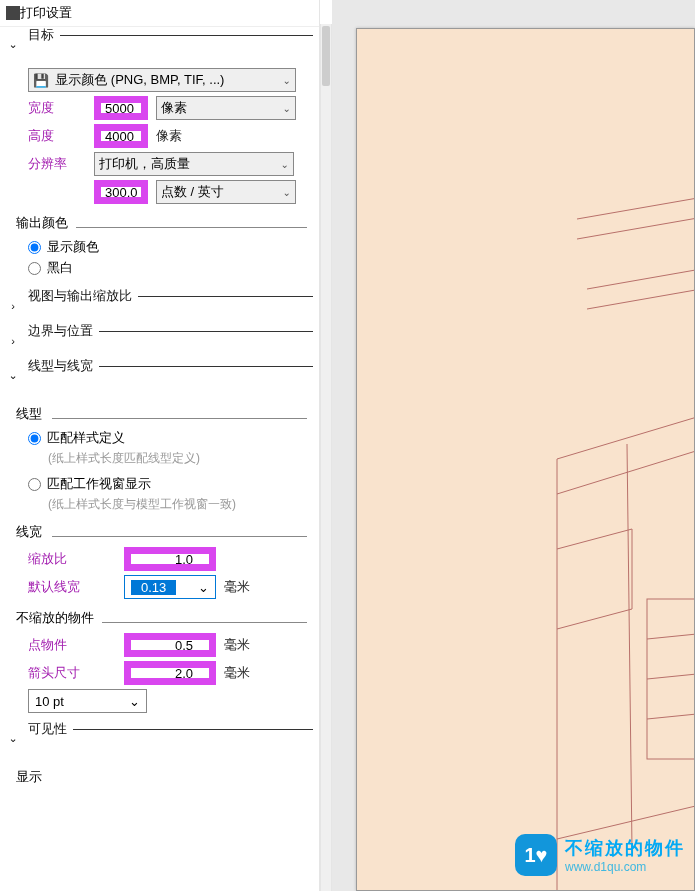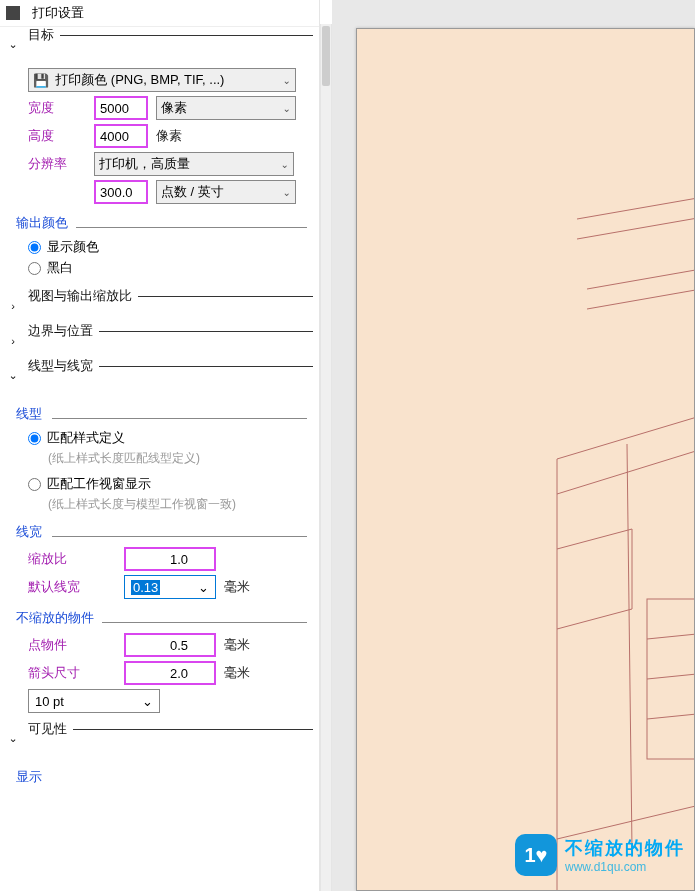--- a/index.html
+++ b/index.html
@@ -1,70 +1,70 @@
 <!DOCTYPE html>
 <html><head>
   <meta charset="utf-8">
   <style>
     * { margin: 0; padding: 0; box-sizing: border-box; font-family: "Microsoft YaHei", sans-serif; font-size: 13px; }
     body { width: 695px; height: 891px; background: #fff; display: flex; overflow: hidden; position: relative; }
     .panel { width: 320px; height: 100%; overflow: hidden; border-right: 1px solid #e5e5e5; }
-    .titlebar { display:flex; align-items:center; padding: 4px 6px; gap:12px; border-bottom:1px solid #eee;}
+    .titlebar { display:flex; align-items:center; padding: 4px 6px; gap:0; border-bottom:1px solid #eee;}
     .titlebar-icon { width:14px; height:14px; background:#444; display:inline-block; }
     .scroll-track { width: 12px; background:#f0f0f0; border-left:1px solid #e5e5e5; border-right:1px solid #e5e5e5; height: calc(100% - 24px); position:absolute; left:320px; top:24px;}
     .scroll-thumb { width:8px; margin:2px auto; background:#cdcdcd; height:60px; border-radius:2px;}
     .preview { flex:1; background:#e8e8e8; display:flex; padding:28px 0 0 24px; position:relative; margin-left:12px;}
     .page { width: 100%; height:100%; background:#f9e3cd; border:1px solid #999; box-shadow: 0 0 3px rgba(0,0,0,0.2); position:relative; overflow:hidden;}
     .page svg { position:absolute; top:0; left:0; width:800px; height:900px;}
     .page svg line, .page svg polyline, .page svg rect { stroke:#b8706a; stroke-width:1; fill:none;}
     .section-header { display:flex; align-items:center; padding: 8px 6px; cursor:pointer; color:#111; }
     .section-header .arrow { width:14px; display:inline-block; text-align:center; font-size:11px;}
     .section-title { border-top:1px solid #333; flex:1; margin-left:8px; padding-top:0; position:relative;}
     .section-title span { background:#fff; position:relative; top:-10px; padding-right:6px;}
     .section-body { padding: 2px 12px 8px 28px; }
     .row { display:flex; align-items:center; margin: 4px 0; gap: 8px;}
     .lbl { width:58px; color:#a21caf;}
-    input[type=text] { width: 54px; height:24px; border:2px solid #d946ef; padding:2px 4px; text-align:left;}
+    input[type=text] { width: 54px; height:24px; border:7px solid #d946ef; padding:2px 4px; text-align:left;}
     input.wide { width:92px;padding-left:44px; }
     select, .combo { height:24px; border:1px solid #888; background:#efefef; padding:2px 4px;}
     .combo { width:140px; display:flex; align-items:center; justify-content:space-between;}
     .combo.full { width: 268px; display:flex; align-items:center;}
     .combo .chev { font-size:10px; color:#555;}
-    .subheader { margin:10px 0 4px 0; color:#1d4ed8;}
+    .subheader { margin:10px 0 4px 0; color:#000000;}
     .subline { border-top:1px solid #888; margin-left:46px; margin-top:-9px; margin-bottom:10px;}
     .radio-row { display:flex; align-items:center; margin:3px 0;}
     .radio-row input { margin-right:6px; }
     .hint { color:#999; font-size:12px; margin-left:20px; margin-bottom:8px;}
     .unit { color:#222;}
     .watermark { position:absolute; bottom:15px; right:10px; display:flex; align-items:center; gap:8px;}
     .wm-logo { width:42px; height:42px; background:#1296db; border-radius:10px; display:flex; align-items:center; justify-content:center; color:#fff; font-weight:bold; font-size:20px;}
     .wm-text { text-align:left;}
     .wm-text .cn { color:#03a9f4; font-size:18px; font-weight:bold; letter-spacing:2px;}
     .wm-text .url { color:#40b8e0; font-size:12px;}
-    .ptcombo { width:132px; height:24px; border:1px solid #888; display:flex; align-items:center; justify-content:space-between; padding:2px 6px; background:#fff;}
+    .ptcombo { width:119px; height:24px; border:1px solid #888; display:flex; align-items:center; justify-content:space-between; padding:2px 6px; background:#fff;}
   </style>
 </head>
 <body>
 
 <div class="panel">
   <div class="titlebar">
     <span class="titlebar-icon"></span>
     <span>打印设置</span>
   </div>
 
   <div class="section-header">
     <span class="arrow">⌄</span>
     <div class="section-title"><span>目标</span></div>
   </div>
   <div class="section-body">
     <div class="row">
       <div class="combo full">
         <span style="display:flex;align-items:center;gap:6px;">
           <span>💾</span>
-          <span>打印颜色 (PNG, BMP, TIF, ...)</span>
+          <span>显示颜色 (PNG, BMP, TIF, ...)</span>
         </span>
         <span class="chev">⌄</span>
       </div>
     </div>
     <div class="row">
       <span class="lbl">宽度</span>
       <input type="text" value="5000" style="">
       <div class="combo">
         <span>像素</span>
         <span class="chev">⌄</span>
@@ -133,21 +133,21 @@
 
     <div class="subheader" style="margin-left:-12px;">线宽</div>
     <div class="subline" style="margin-left:24px;"></div>
     <div class="row">
       <span class="lbl" style="width:88px;">缩放比</span>
       <input type="text" class="wide" value="1.0" style="">
     </div>
     <div class="row">
       <span class="lbl" style="width:88px;">默认线宽</span>
       <div class="ptcombo" style="width:92px; border-color:#0078d7;">
-        <span style="background:#0078d7;color:#fff;padding:0 2px;">0.13</span>
+        <span style="background:#0078d7;color:#fff;padding:0 10px;">0.13</span>
         <span class="chev">⌄</span>
       </div>
       <span class="unit">毫米</span>
     </div>
 
     <div class="subheader" style="margin-left:-12px;">不缩放的物件</div>
     <div class="subline" style="margin-left:74px;"></div>
     <div class="row">
       <span class="lbl" style="width:88px;">点物件</span>
       <input type="text" class="wide" value="0.5" style="">

